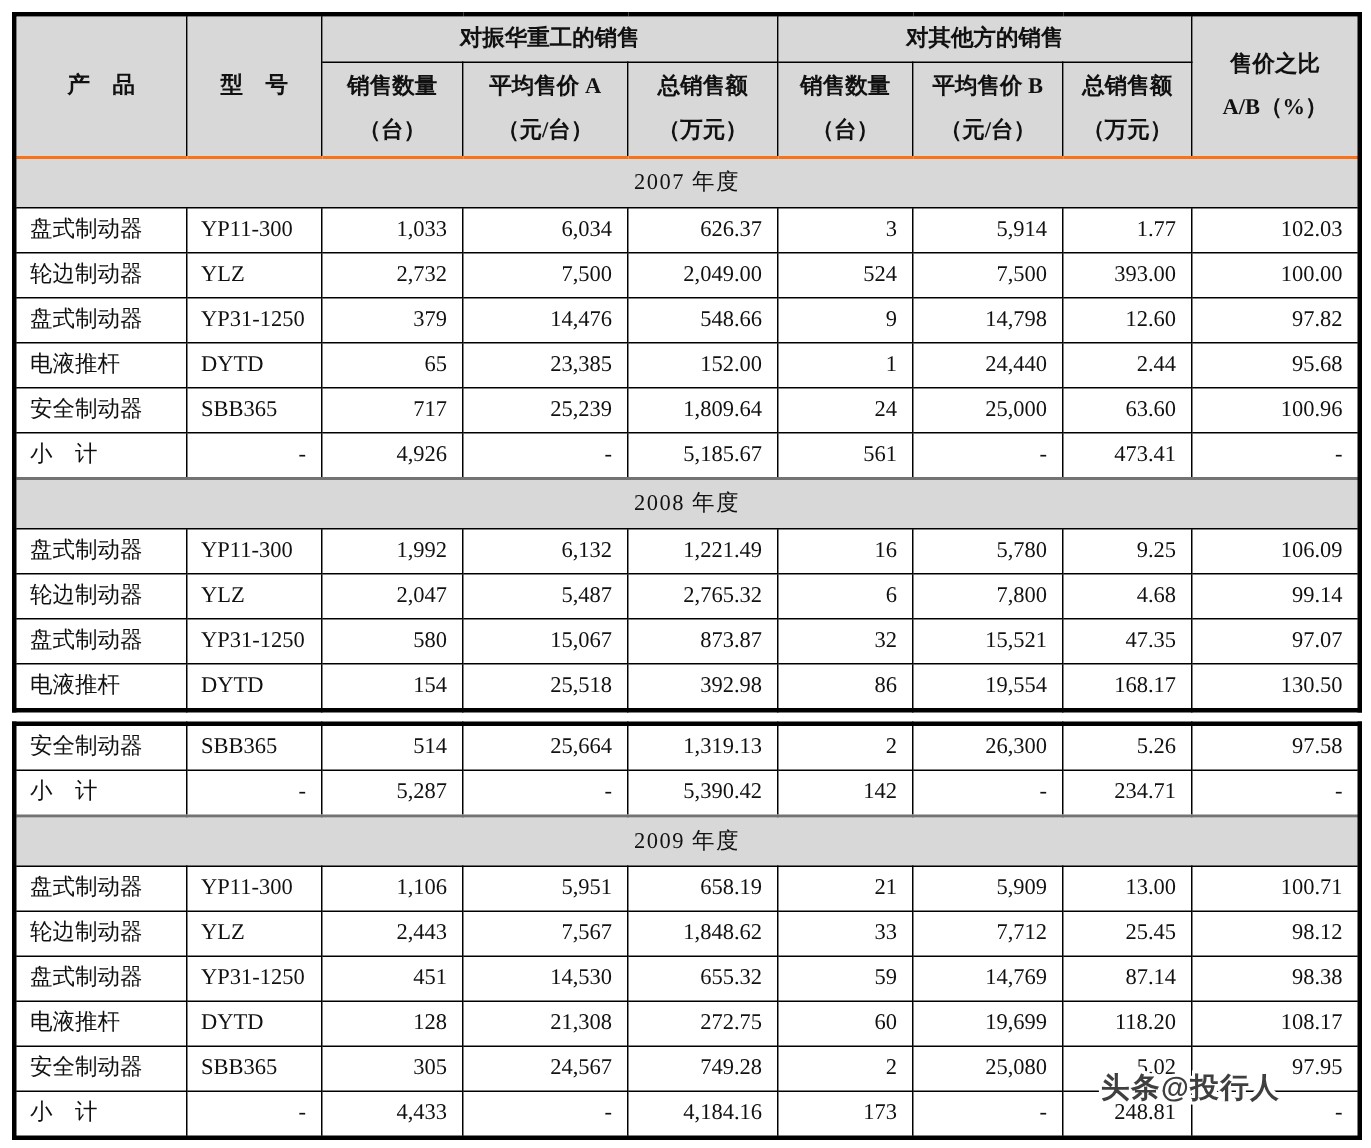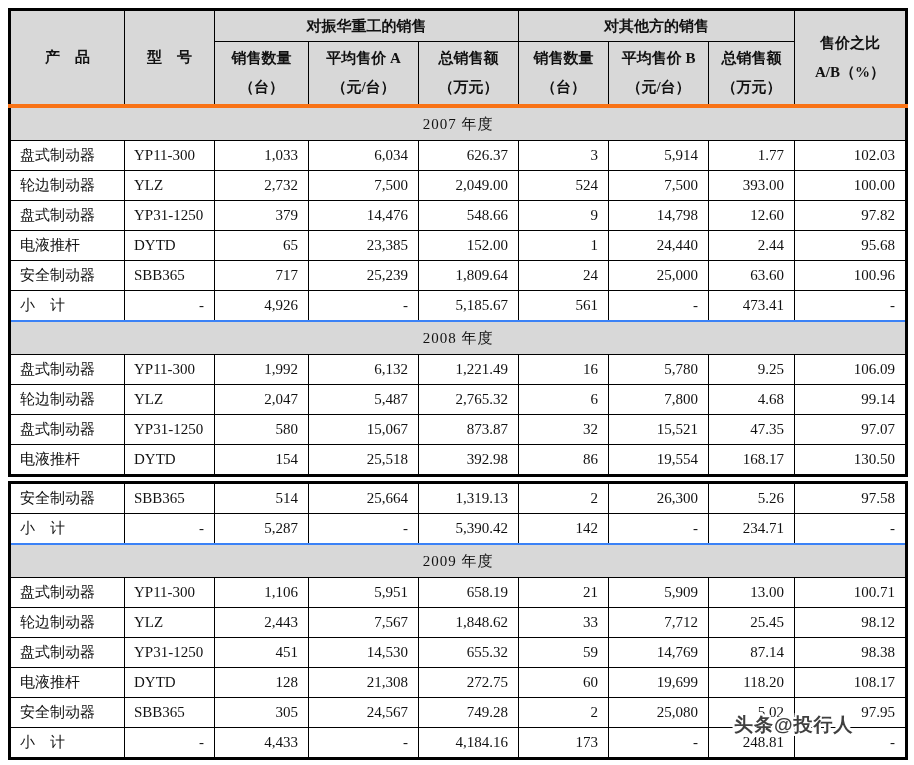--- a/index.html
+++ b/index.html
@@ -7,26 +7,26 @@
     width:914px; height:765px; background:#ffffff; position:relative;
     font-family:"Liberation Serif", serif; color:#111;
   }
   table { border-collapse:collapse; table-layout:fixed; width:897px;
           border:3px solid #000; background:#fff; }
   #t1 { position:absolute; top:8px;  left:8px; }
   #t2 { position:absolute; top:481px; left:8px; }
   td { border:1px solid #000; font-size:15px; line-height:1.25;
        overflow:hidden; white-space:nowrap; padding:0; }
   .hd { background:#d8d8d8; text-align:center; font-weight:bold; }
-  .hd2 { border-bottom:4px solid #f97316; }
+  .hd2 { border-bottom:2px solid #f97316; }
   .l { text-align:left;  padding-left:9px;  }
   .r { text-align:right; padding-right:10px; }
   tr.data td { height:29px; }
   tr.year td { height:32px; background:#d8d8d8; text-align:center;
-               border-top:2px solid #3b82f6; letter-spacing:1px; }
+               border-top:2px solid #737373; letter-spacing:1px; }
   tr.tier1 td { height:30px; }
   tr.tier2 td { height:62px; }
   .two-line div { line-height:29px; }
   .watermark {
     position:absolute; left:734px; top:712px; z-index:5;
     font-family:"Liberation Sans", sans-serif; font-weight:bold;
     font-size:19px; letter-spacing:1px; color:#3f3f3f;
     text-shadow:-2px -2px 0 #fff, 2px -2px 0 #fff, -2px 2px 0 #fff,
                  2px 2px 0 #fff, -2px 0 0 #fff, 2px 0 0 #fff,
                  0 -2px 0 #fff, 0 2px 0 #fff;

